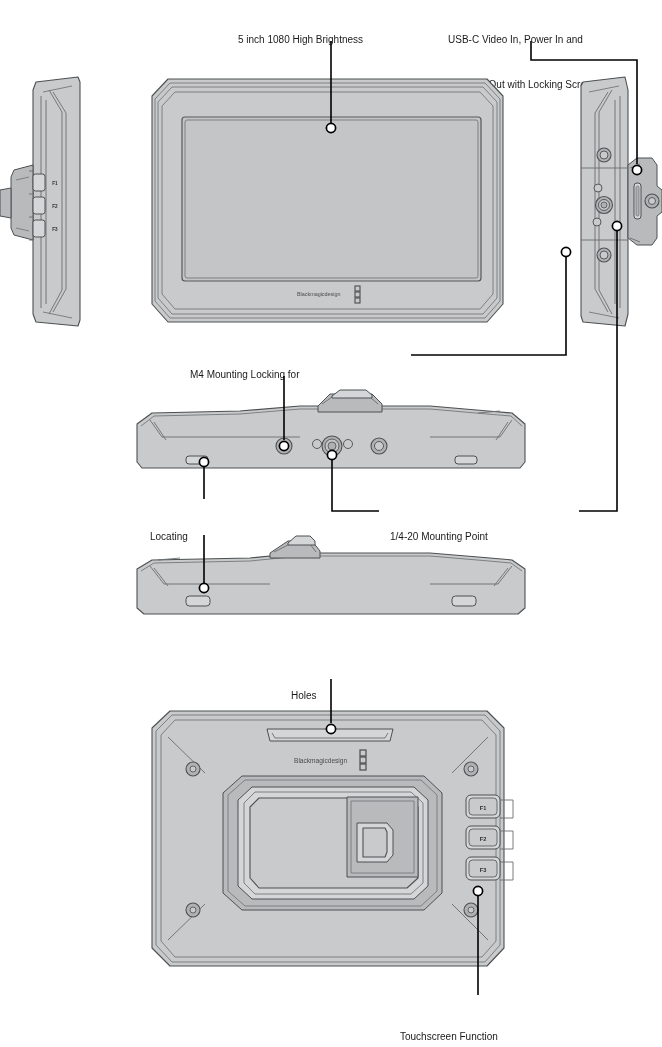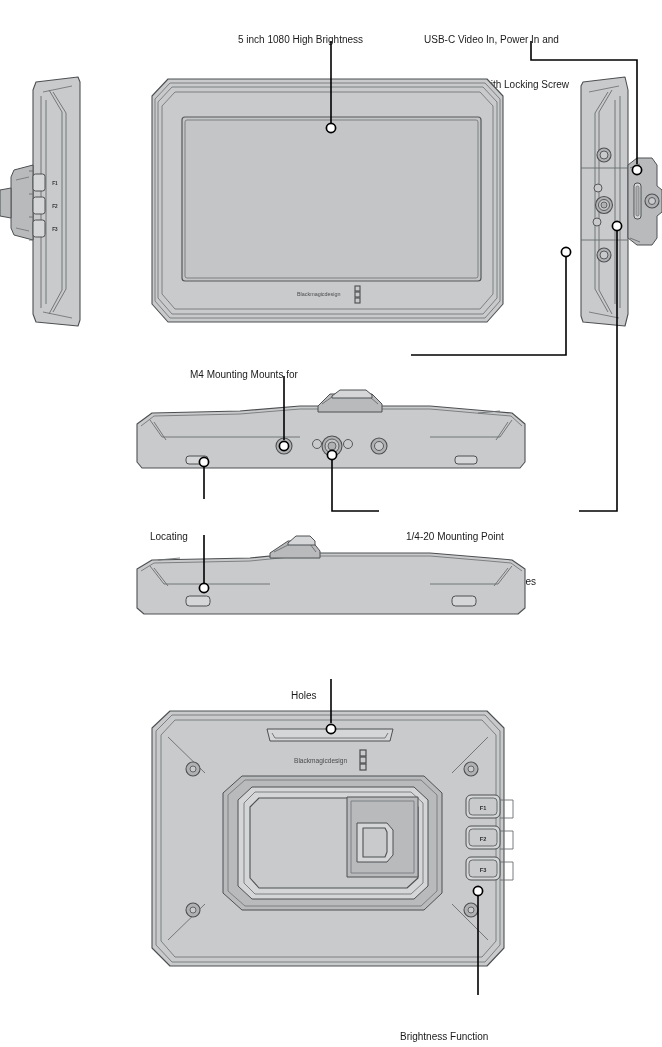--- a/index.html
+++ b/index.html
@@ -26,46 +26,46 @@
 </head>
 <body>
 
 <div class="stage">
 
   <div class="label" style="left:238px;top:2px;width:180px;">
     <div>5 inch 1080 High Brightness</div>
     <div>LCD Capacitive Touchscreen</div>
   </div>
 
-  <div class="label" style="left:424px;top:2px;width:196px;">
+  <div class="label" style="left:448px;top:2px;width:196px;">
     <div>USB-C Video In, Power In and</div>
     <div>Data In / Out with Locking Screw</div>
   </div>
 
   <div class="label" style="left:190px;top:337px;width:212px;">
-    <div>M4 Mounting Mounts for</div>
+    <div>M4 Mounting Locking for</div>
     <div>Blackmagic PYXIS Monitor Mounts</div>
   </div>
 
   <div class="label" style="left:150px;top:499px;width:110px;">
     <div>Locating</div>
     <div>Clip on Points</div>
   </div>
 
-  <div class="label" style="left:406px;top:499px;width:180px;">
+  <div class="label" style="left:390px;top:499px;width:180px;">
     <div>1/4-20 Mounting Point</div>
     <div>with ARRI Locating Pin Holes</div>
   </div>
 
   <div class="label" style="left:291px;top:658px;width:80px;">
     <div>Holes</div>
   </div>
 
   <div class="label" style="left:400px;top:999px;width:156px;">
-    <div>Brightness Function</div>
+    <div>Touchscreen Function</div>
     
   </div>
 
   <svg viewBox="0 0 662 1047">
 
     <g>
 
       <path class="body-fill" d="M36,82 L78,77 L80,82 L80,320 L78,326 L36,322 L33,314 L33,90 Z"></path>
       <path class="ln" d="M43,92 L72,86 M43,312 L72,318"></path>
       <path class="ln2" d="M41,96 L41,308 M46,100 L46,304"></path>

